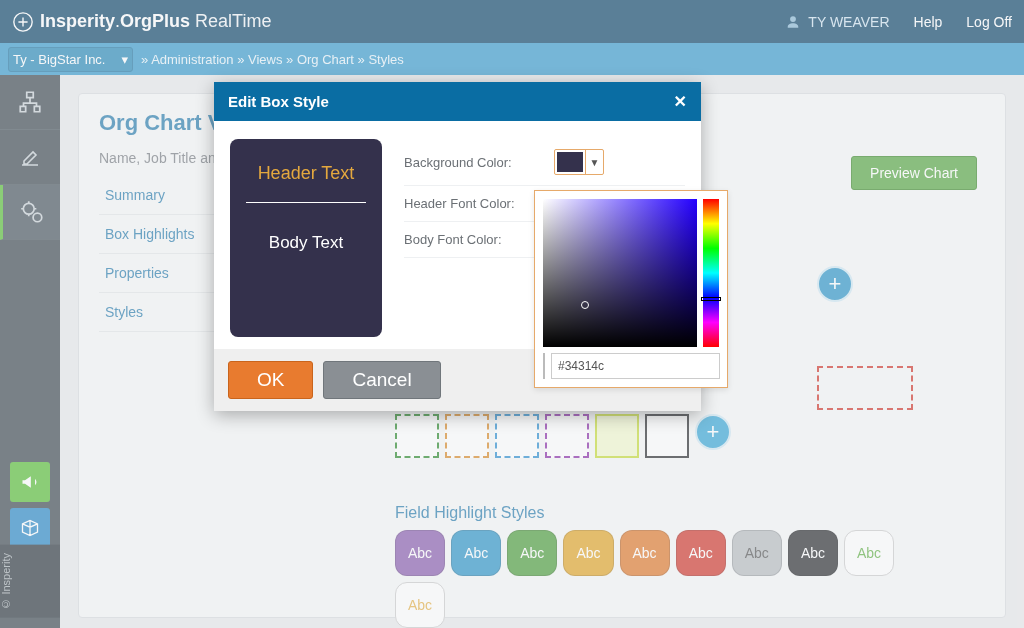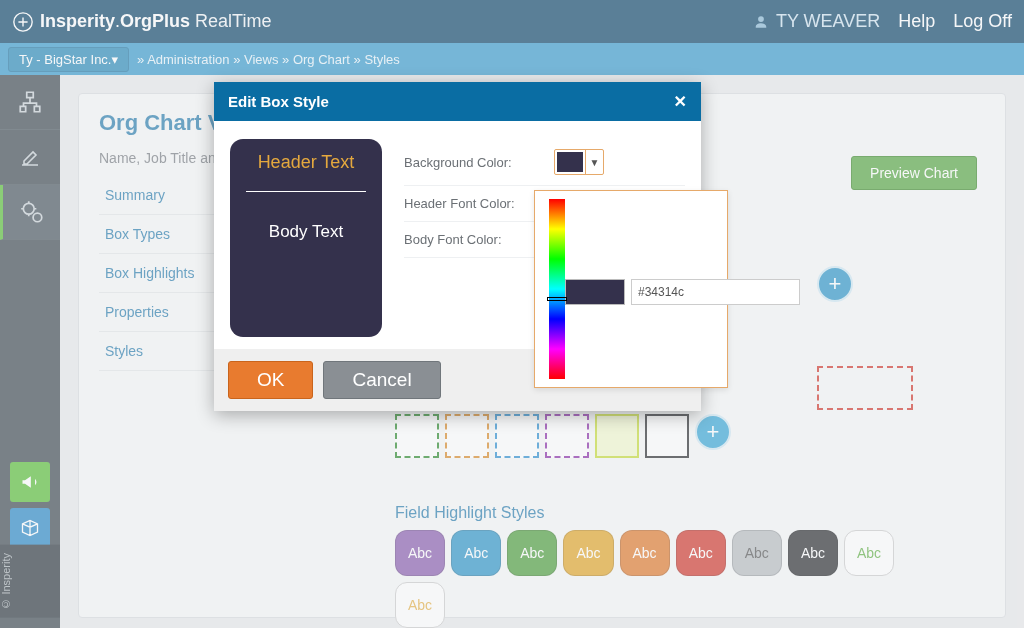--- a/index.html
+++ b/index.html
@@ -1,24 +1,24 @@
 <!DOCTYPE html>
 <html><head>
 <meta charset="utf-8">
 <style>
 *{box-sizing:border-box;margin:0;padding:0;font-family:Arial,Helvetica,sans-serif}
 body{background:#e9eaec;width:1024px;height:628px;overflow:hidden;position:relative}
 .topbar{background:#10476b;height:43px;display:flex;align-items:center;color:#fff;padding:0 12px}
 .brand{font-size:18px;display:flex;align-items:center;gap:6px}
 .brand b{font-weight:700}
 .brand-light{font-weight:300;opacity:.95}
-.topbar-right{margin-left:auto;display:flex;align-items:flex-end;gap:18px;font-size:18px}
+.topbar-right{margin-left:auto;display:flex;align-items:flex-end;gap:24px;font-size:14px}
 .user{display:flex;align-items:center;gap:8px;color:#cfe3f0}
 .subbar{background:#3b9ccc;height:32px;display:flex;align-items:center;color:#fff;font-size:13px;padding:0 8px}
-.org-dd{background:#2b8ab9;border:1px solid #2277a3;border-radius:3px;padding:4px 10px;display:flex;align-items:center;gap:0;cursor:pointer}
+.org-dd{background:#2b8ab9;border:1px solid #2277a3;border-radius:3px;padding:4px 4px;display:flex;align-items:center;gap:16px;cursor:pointer}
 .crumbs{margin-left:8px;color:#e8f4fb}
 .crumbs span{color:#e8f4fb}
 .leftcol{position:absolute;left:0;top:75px;width:60px;bottom:0;background:#3f4a52;display:flex;flex-direction:column;align-items:center}
 .leftcol .licon{width:60px;height:55px;display:flex;align-items:center;justify-content:center;border-bottom:1px solid #4c5860;color:#c9d1d6;cursor:pointer}
 .leftcol .licon.active{background:#4a5660;border-left:3px solid #5bbf3a}
 .side-bottom{position:absolute;bottom:80px;left:0;width:60px;display:flex;flex-direction:column;gap:6px;align-items:center}
 .sq{width:40px;height:40px;border-radius:3px;display:flex;align-items:center;justify-content:center;cursor:pointer}
 .sq.green{background:#5bbf3a;color:#fff}
 .sq.blue{background:#2b89c6;color:#fff}
 .copy{position:absolute;bottom:10px;left:0;width:60px;background:#2f383f;color:#aab2b7;font-size:11px;writing-mode:vertical-rl;transform:rotate(180deg);padding:8px 0;text-align:center}
@@ -34,35 +34,35 @@
 .addcirc{width:36px;height:36px;border-radius:50%;background:#38a6d6;color:#fff;display:flex;align-items:center;justify-content:center;font-size:22px;cursor:pointer;border:2px solid #d0e8f3}
 .fh-title{position:absolute;left:316px;top:410px;color:#2b7eae;font-size:16px;font-weight:400}
 .abc-row{position:absolute;left:316px;top:436px;display:flex;gap:6px;flex-wrap:wrap;width:530px}
 .abc{padding:14px 12px;border-radius:12px;font-size:14px;color:#fff;border:1px solid rgba(0,0,0,.15)}
 .abc.outlined{background:#fff}
 .overlay{position:absolute;inset:0;background:rgba(230,232,234,.35)}
 .modal{position:absolute;left:214px;top:82px;width:487px;background:#fff;box-shadow:0 4px 18px rgba(0,0,0,.3);border-radius:2px}
 .modal-head{background:#0a6da3;color:#fff;padding:10px 14px;display:flex;align-items:center;justify-content:space-between;font-size:15px;font-weight:600}
 .modal-head .x{cursor:pointer;font-size:16px;color:#fff}
 .modal-body{display:flex;padding:18px 16px 12px;gap:22px}
-.preview-box{width:152px;height:198px;background:#34314c;border-radius:13px;padding:13px 10px;color:#fff;text-align:center}
+.preview-box{width:152px;height:198px;background:#34314c;border-radius:8px;padding:24px 10px;color:#fff;text-align:center}
 .preview-box .hd{color:#e4a83e;font-size:18px;margin-bottom:18px}
 .preview-box hr{border:none;border-top:1px solid #fff;margin:0 6px 30px}
 .preview-box .bd{font-size:17px}
 .fields{flex:1}
 .frow{display:flex;align-items:center;padding:10px 0;border-bottom:1px solid #eef0f2;font-size:13px;color:#6b7075}
 .frow label{width:150px}
 .swatch-dd{display:flex;align-items:center;border:1px solid #e6a96a;border-radius:2px}
 .swatch-dd .sw{width:26px;height:20px;background:#34314c;margin:2px}
 .swatch-dd .car{width:18px;height:24px;border-left:1px solid #e6a96a;display:flex;align-items:center;justify-content:center;font-size:10px;color:#555;cursor:pointer}
 .modal-foot{background:#efefef;padding:12px 14px;display:flex;gap:10px}
 .btn{padding:7px 28px;border-radius:3px;border:1px solid;font-size:19px;cursor:pointer;color:#fff}
 .btn.ok{background:#e87b2f;border-color:#c9641c}
 .btn.cancel{background:#8a8f94;border-color:#70767b}
-.picker{position:absolute;left:534px;top:190px;width:194px;height:198px;background:#fff;border:1px solid #e6a96a;padding:8px;display:flex;flex-direction:row;box-shadow:0 2px 6px rgba(0,0,0,.1)}
+.picker{position:absolute;left:534px;top:190px;width:194px;height:198px;background:#fff;border:1px solid #e6a96a;padding:8px;display:flex;flex-direction:column;box-shadow:0 2px 6px rgba(0,0,0,.1)}
 .picker-top{display:flex;gap:6px;flex:1}
 .sv{flex:1;position:relative;background:linear-gradient(to bottom,transparent,#000),linear-gradient(to right,#fff,#2400ff)}
 .sv .cursor{position:absolute;width:8px;height:8px;border:1px solid #fff;border-radius:50%;left:38px;bottom:38px}
 .hue{width:16px;background:linear-gradient(to bottom,#ff0000,#ffff00,#00ff00,#00ffff,#0000ff,#ff00ff,#ff0000);position:relative}
 .hue .hcur{position:absolute;left:-2px;right:-2px;height:4px;border:1px solid #000;background:transparent;top:98px}
 .picker-bot{display:flex;gap:6px;margin-top:6px;align-items:center}
 .picker-bot .cur{width:60px;height:26px;background:#34314c;border:1px solid #bbb}
 .picker-bot input{flex:1;height:26px;border:1px solid #ccc;padding:0 6px;font-size:12px;color:#555}
 svg{display:block}
 </style>
@@ -130,21 +130,20 @@
     </div>
   </div>
   <div class="copy">© Insperity</div>
 </div>
 
 <div class="panel">
   <h2>Org Chart View</h2>
   <div class="panel-sub">Name, Job Title and</div>
   <div class="tabs">
     <a>Summary</a>
-    <a>Box Types</a>
     <a>Box Highlights</a>
     <a>Properties</a>
     <a>Styles</a>
   </div>
   <button class="preview-btn">Preview Chart</button>
 
   <div style="position:absolute;left:738px;top:172px">
     <div class="addcirc" style="background:#2f96c8">+</div>
   </div>
   <div style="position:absolute;left:738px;top:272px;width:96px;height:44px;border:2px dashed #d13a2f"></div>

